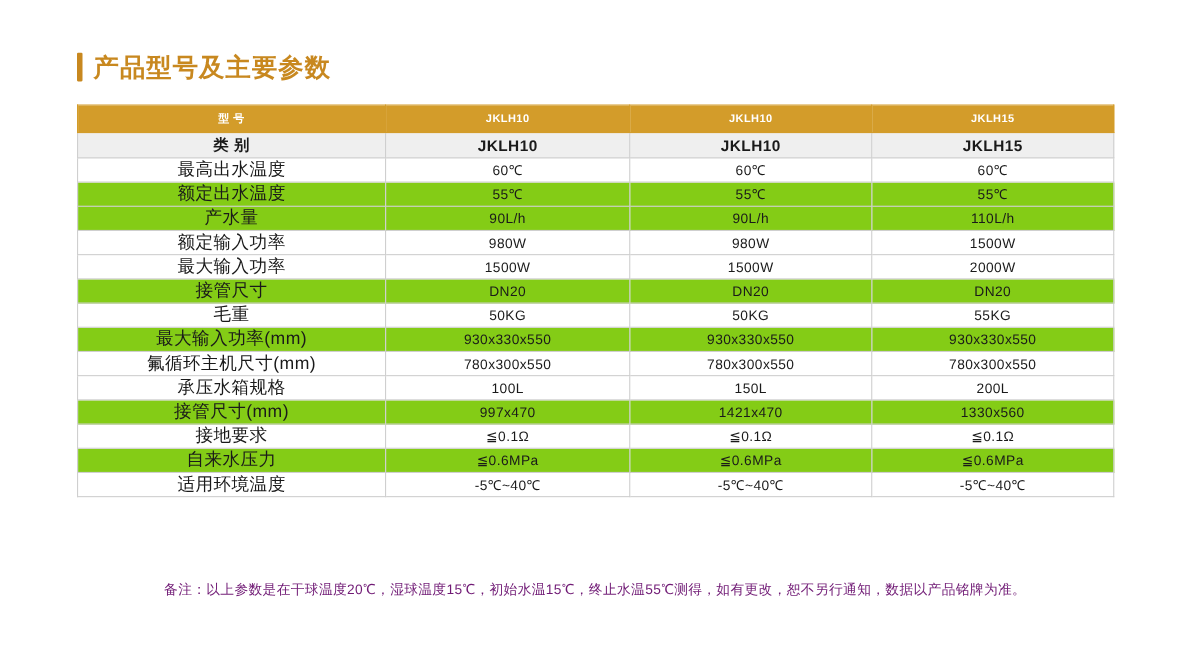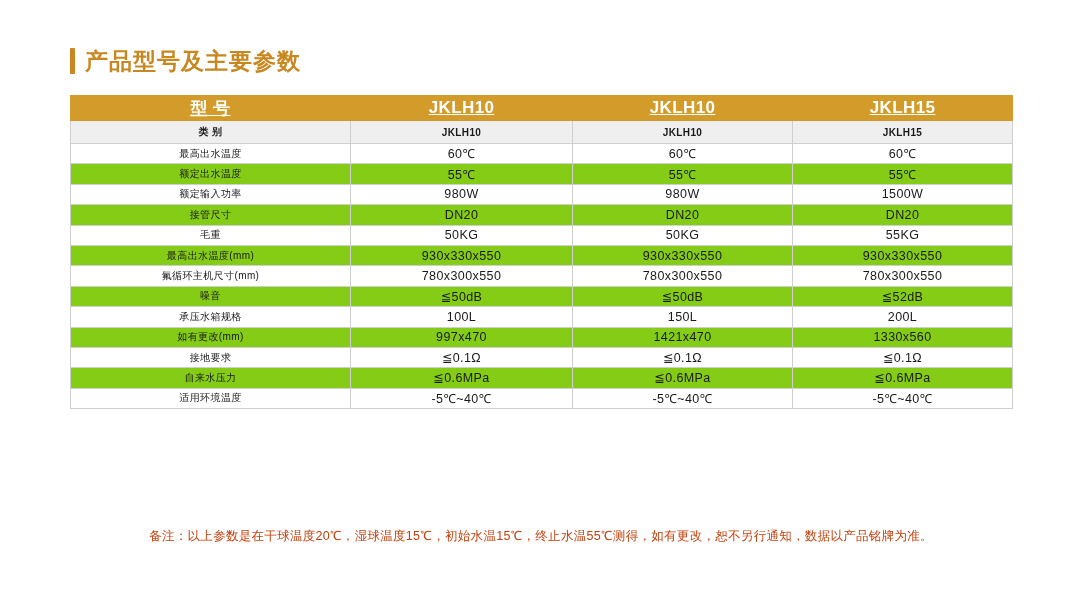--- a/index.html
+++ b/index.html
@@ -64,44 +64,43 @@
   }
   col.c0 { width: 280px; }
   col.c1 { width: 222px; }
   col.c2 { width: 220px; }
   col.c3 { width: 220px; }
 
   tr.head-model td {
     background: #d39c2a;
     color: #ffffff;
     font-weight: bold;
-    font-size: 17px;
+    font-size: 10px;
     height: 24px;
     border: 1px solid #d39c2a;
-    text-decoration: underline;
   }
   tr.head-cat td {
     background: #efefef;
     font-weight: bold;
-    font-size: 10px;
+    font-size: 14px;
     height: 22px;
   }
   tr.row td.label {
-    font-size: 10px;
+    font-size: 16px;
   }
   tr.alt td {
     background: #84cc16;
   }
   .note {
     position: absolute;
     left: 70px;
     top: 528px;
     width: 942px;
     font-size: 12.5px;
-    color: #c2410c;
+    color: #701a75;
     letter-spacing: 0.3px;
     text-align: center;
   }
 </style>
 </head>
 <body>
 
 <div class="page">
 
   <div class="title-block">
@@ -135,64 +134,70 @@
             <td>60℃</td>
             <td>60℃</td>
             <td>60℃</td>
           </tr>
           <tr class="row alt">
             <td class="label">额定出水温度</td>
             <td>55℃</td>
             <td>55℃</td>
             <td>55℃</td>
           </tr>
+          <tr class="row alt">
+            <td class="label">产水量</td>
+            <td>90L/h</td>
+            <td>90L/h</td>
+            <td>110L/h</td>
+          </tr>
           <tr class="row">
             <td class="label">额定输入功率</td>
             <td>980W</td>
             <td>980W</td>
             <td>1500W</td>
           </tr>
+          <tr class="row">
+            <td class="label">最大输入功率</td>
+            <td>1500W</td>
+            <td>1500W</td>
+            <td>2000W</td>
+          </tr>
           <tr class="row alt">
             <td class="label">接管尺寸</td>
             <td>DN20</td>
             <td>DN20</td>
             <td>DN20</td>
           </tr>
           <tr class="row">
             <td class="label">毛重</td>
             <td>50KG</td>
             <td>50KG</td>
             <td>55KG</td>
           </tr>
           <tr class="row alt">
-            <td class="label">最高出水温度(mm)</td>
+            <td class="label">最大输入功率(mm)</td>
             <td>930x330x550</td>
             <td>930x330x550</td>
             <td>930x330x550</td>
           </tr>
           <tr class="row">
             <td class="label">氟循环主机尺寸(mm)</td>
             <td>780x300x550</td>
             <td>780x300x550</td>
             <td>780x300x550</td>
           </tr>
-          <tr class="row alt">
-            <td class="label">噪音</td>
-            <td>≦50dB</td>
-            <td>≦50dB</td>
-            <td>≦52dB</td>
-          </tr>
           <tr class="row">
             <td class="label">承压水箱规格</td>
             <td>100L</td>
             <td>150L</td>
             <td>200L</td>
           </tr>
           <tr class="row alt">
-            <td class="label">如有更改(mm)</td>
+            <td class="label">接管尺寸(mm)</td>
             <td>997x470</td>
             <td>1421x470</td>
             <td>1330x560</td>
           </tr>
           <tr class="row">
             <td class="label">接地要求</td>
             <td>≦0.1Ω</td>
             <td>≦0.1Ω</td>
             <td>≦0.1Ω</td>
           </tr>

